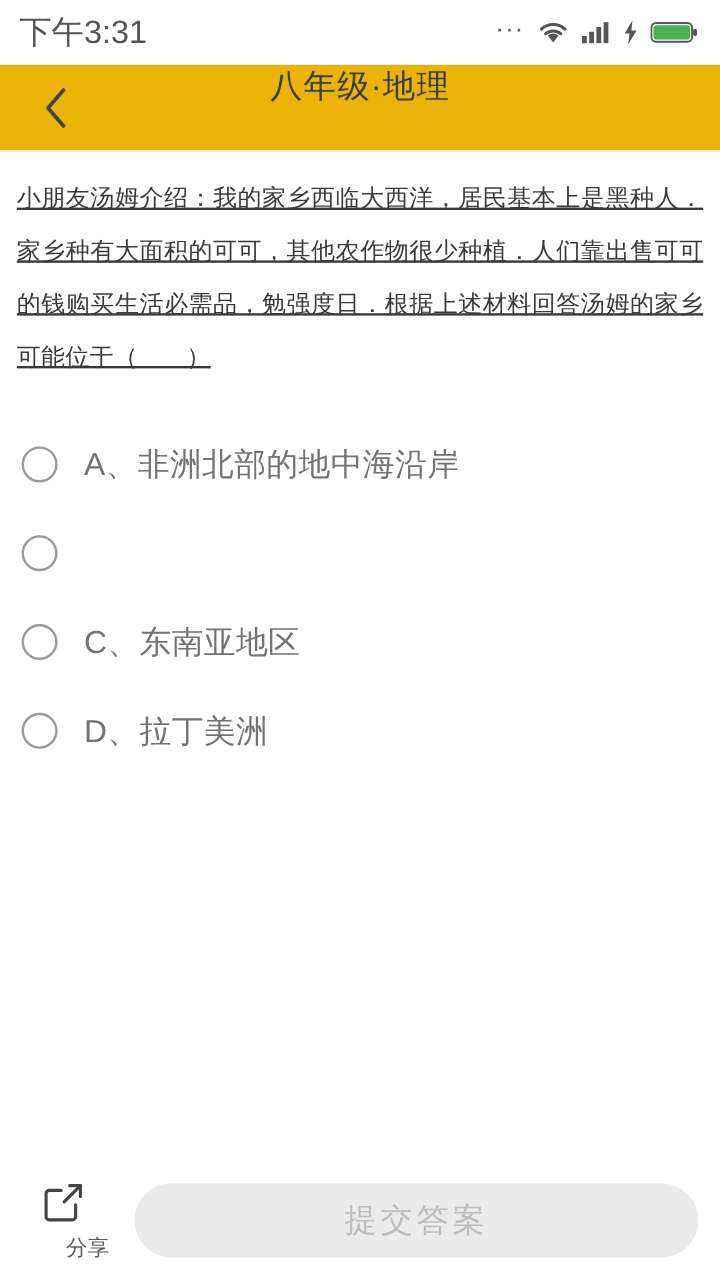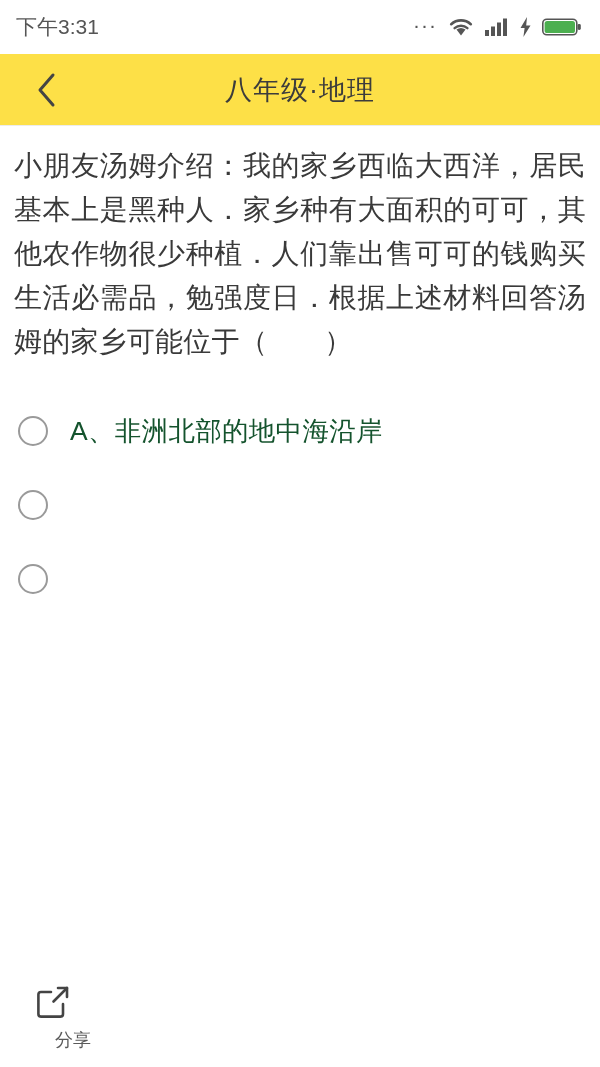--- a/index.html
+++ b/index.html
@@ -23,35 +23,34 @@
   .statusbar {
     height: 54px;
     flex: 0 0 54px;
     display: flex;
     align-items: center;
     justify-content: space-between;
     padding: 0 18px 0 16px;
     color: #4a4a4a;
     font-size: 21px;
   }
-  .status-time { font-size: 21px; color: #555; letter-spacing: 0px; }
+  .status-time { font-size: 27px; color: #555; letter-spacing: 0px; }
   .status-right { display: flex; align-items: center; gap: 11px; }
   .dots { letter-spacing: 1px; font-size: 21px; color: #555; line-height: 1; position: relative; top: -3px;}
   .icon-svg { display: block; }
 
   
   .titlebar {
     height: 72px;
     flex: 0 0 72px;
     position: relative;
     display: flex;
-    align-items: center;
     justify-content: center;
     border-bottom: 1px solid #ececec;
-    background: #fde047;
+    background: #eab308;
   }
   .back-btn {
     position: absolute;
     left: 22px;
     top: 0;
     height: 72px;
     width: 50px;
     display: flex;
     align-items: center;
     justify-content: center;
@@ -63,25 +62,26 @@
     letter-spacing: 1px;
   }
 
   
   .content {
     flex: 1 1 auto;
     padding: 18px 14px 0 14px;
     overflow: hidden;
   }
   .question {
-    font-size: 28px;
+    font-size: 20px;
     line-height: 44px;
     color: #3a3a3a;
     letter-spacing: 0.2px;
     text-align: justify;
+    text-decoration: underline;
   }
   .options {
     margin-top: 30px;
   }
   .option {
     display: flex;
     align-items: center;
     height: 74px;
     cursor: pointer;
   }
@@ -89,21 +89,21 @@
     width: 30px;
     height: 30px;
     border-radius: 50%;
     border: 2px solid #9a9a9a;
     flex: 0 0 30px;
     margin-left: 4px;
   }
   .option-label {
     margin-left: 22px;
     font-size: 26.5px;
-    color: #14532d;
+    color: #737373;
     letter-spacing: 0.3px;
   }
 
   
   .bottombar {
     flex: 0 0 100px;
     height: 100px;
     display: flex;
     align-items: center;
     padding: 0 18px 0 10px;
@@ -196,32 +196,38 @@
     <div class="options">
       <div class="option">
         <span class="radio"></span>
         <span class="option-label">A、非洲北部的地中海沿岸</span>
       </div>
       <div class="option">
         <span class="radio"></span>
       </div>
       <div class="option">
         <span class="radio"></span>
+        <span class="option-label">C、东南亚地区</span>
+      </div>
+      <div class="option">
+        <span class="radio"></span>
+        <span class="option-label">D、拉丁美洲</span>
       </div>
     </div>
   </div>
 
   <div class="bottombar">
     <div class="tool">
       <span>
         <svg class="icon-svg" width="38" height="38" viewBox="0 0 38 38">
           <path d="M24 5 H33 V14" stroke="#444" stroke-width="2.6" fill="none" stroke-linecap="round" stroke-linejoin="round"></path>
           <path d="M33 5 L19.5 18.5" stroke="#444" stroke-width="2.6" fill="none" stroke-linecap="round"></path>
           <path d="M29 21 V31 A2.6 2.6 0 0 1 26.4 33.6 H7 A2.6 2.6 0 0 1 4.4 31 V11.6 A2.6 2.6 0 0 1 7 9 H17" stroke="#444" stroke-width="2.6" fill="none" stroke-linecap="round" stroke-linejoin="round"></path>
         </svg>
       </span>
       <span class="tool-label">分享</span>
     </div>
 
 
+    <button class="submit-btn">提交答案</button>
   </div>
 
 </div>
 
 </body></html>

